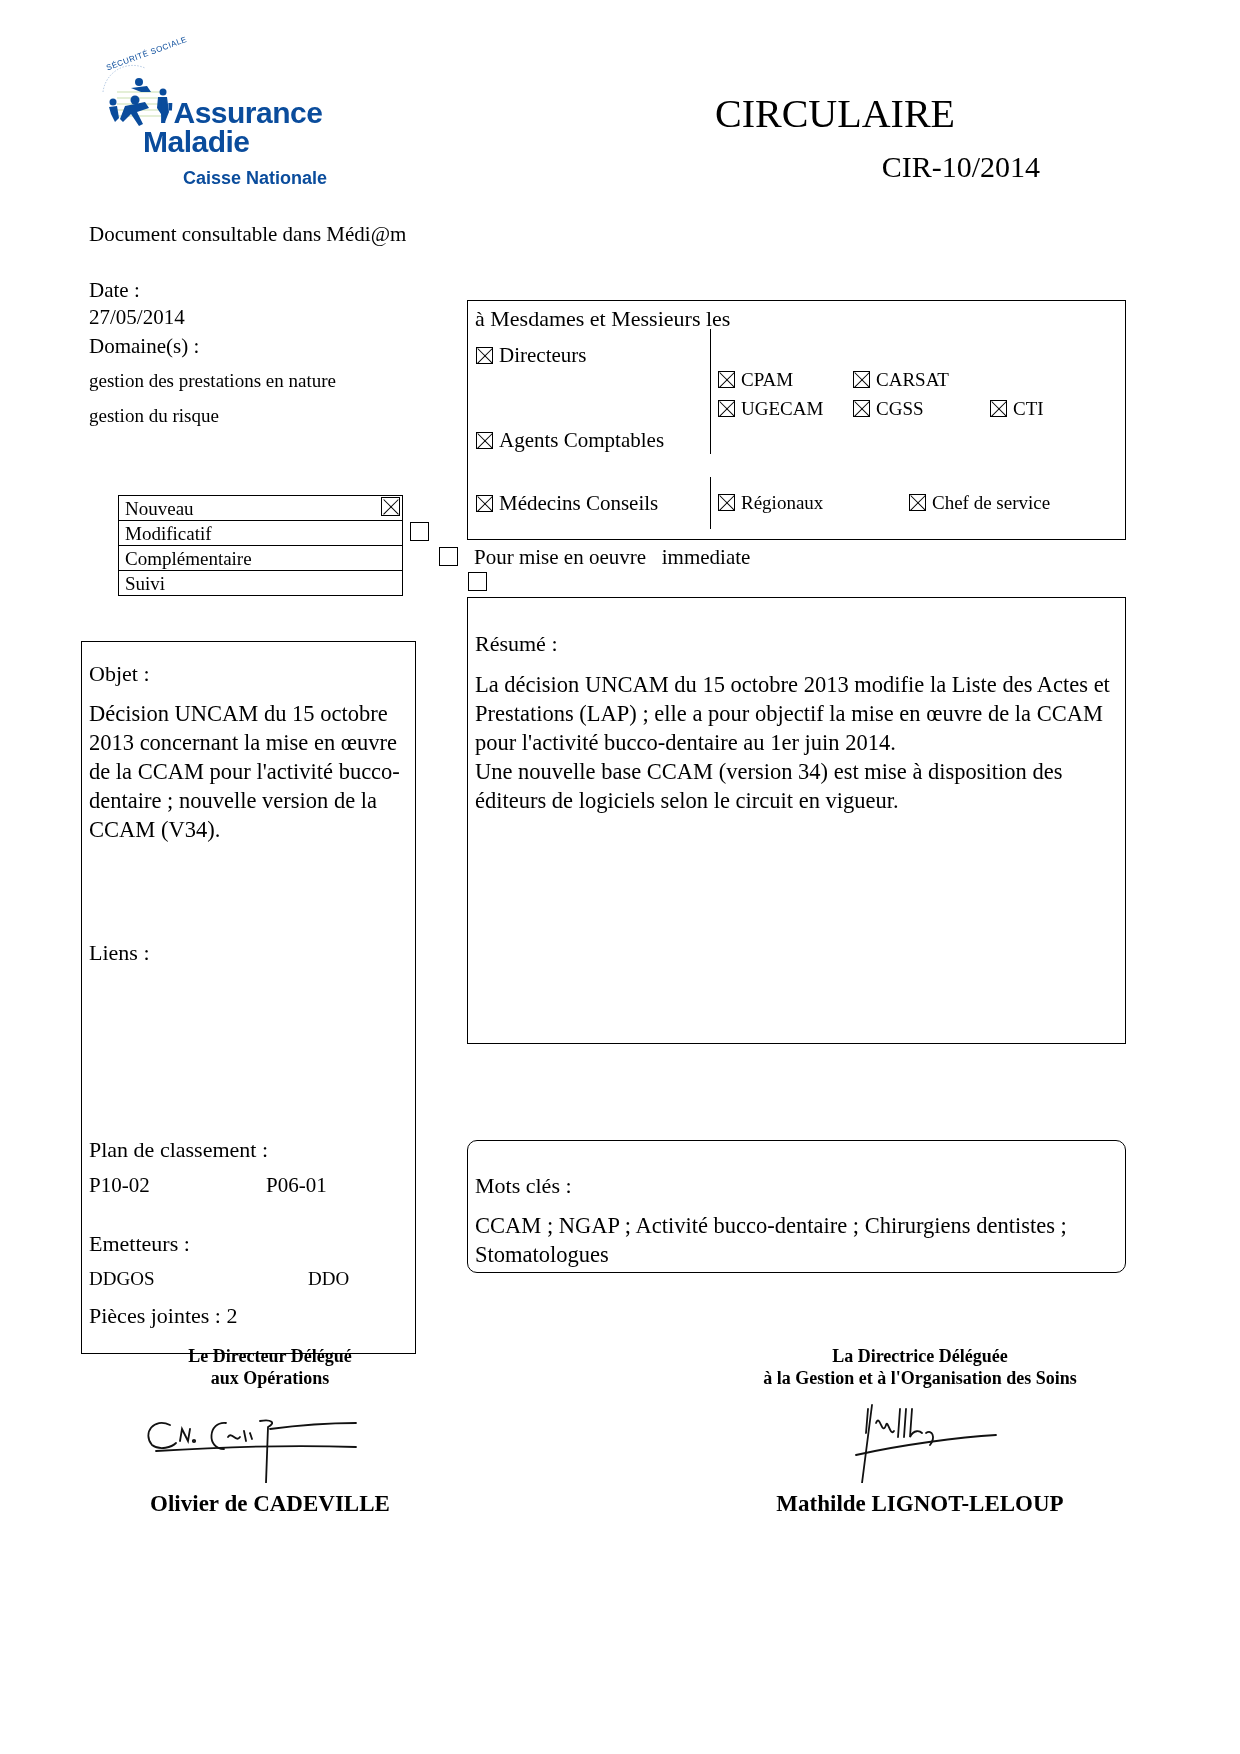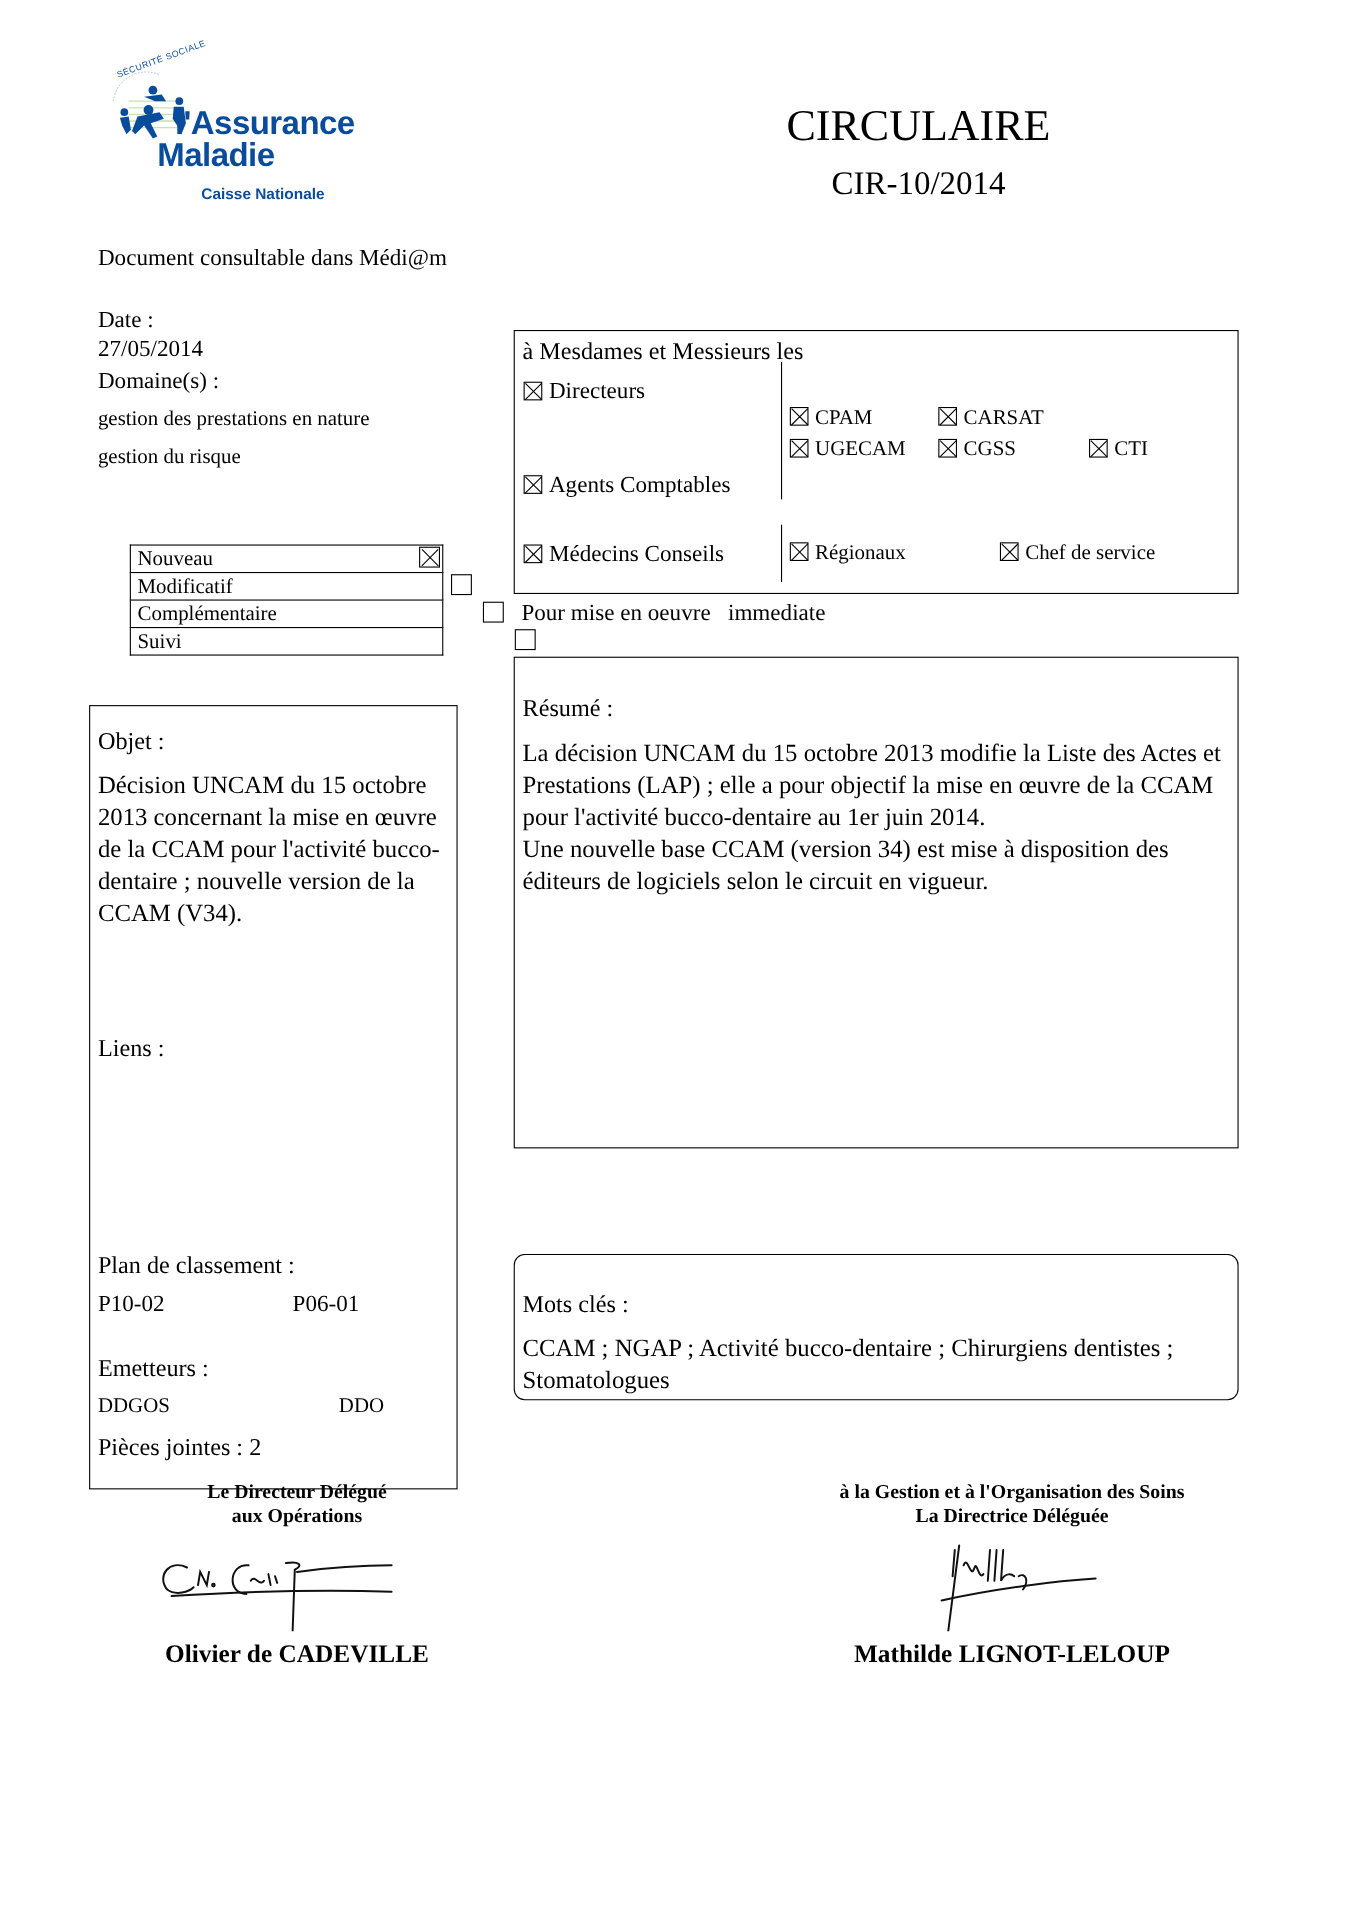--- a/index.html
+++ b/index.html
@@ -44,26 +44,26 @@
       <path d="M30,44 L50,40 L54,46 L42,50 L48,62 L44,64 L36,52 L28,60 L25,57 Z"></path>
       <circle cx="18" cy="40" r="3.5"></circle>
       <path d="M14,45 L22,44 L24,56 L20,60 L16,52 Z"></path>
       <circle cx="68" cy="30" r="3.5"></circle>
       <path d="M63,35 L72,35 L74,50 L70,60 L66,52 L62,46 Z"></path>
     </g>
   </svg>
   <div class="abs" style="left:10px; top:2px; font-family:'Liberation Sans',sans-serif; font-size:8px; color:#0a4c9c; letter-spacing:0.5px; transform:rotate(-20deg); transform-origin:left top;">SÉCURITÉ SOCIALE</div>
   <div class="abs logo-text" style="left:64px; top:36px; font-size:30px; line-height:30px; letter-spacing:-0.5px;">l'Assurance</div>
   <div class="abs logo-text" style="left:48px; top:65px; font-size:30px; line-height:30px; letter-spacing:-0.5px;">Maladie</div>
-  <div class="abs logo-text" style="left:88px; top:106px; font-size:14px;">Caisse Nationale</div>
+  <div class="abs logo-text" style="left:88px; top:106px; font-size:18px;">Caisse Nationale</div>
 </div>
 
 
 <div class="abs b" style="left:630px; top:90px; width:410px; text-align:center; font-size:40px; line-height:48px;">CIRCULAIRE</div>
-<div class="abs b" style="left:630px; top:150px; width:410px; text-align:center; font-size:30px;">CIR-10/2014</div>
+<div class="abs b" style="left:630px; top:150px; width:410px; text-align:right; font-size:30px;">CIR-10/2014</div>
 
 <div class="abs t21" style="left:89px; top:222px;">Document consultable dans Médi@m</div>
 
 
 <div class="abs t21 b" style="left:89px; top:278px;">Date :</div>
 <div class="abs t21" style="left:89px; top:305px;">27/05/2014</div>
 <div class="abs t21 b" style="left:89px; top:334px;">Domaine(s) :</div>
 <div class="abs t19" style="left:89px; top:370px;">gestion des prestations en nature</div>
 <div class="abs t19" style="left:89px; top:405px;">gestion du risque</div>
 
@@ -164,22 +164,22 @@
       <path d="M130,40 L132,46"></path>
       <path d="M140,28 C152,26 156,30 148,34 L146,90"></path>
       <path d="M36,58 C100,54 180,52 236,54"></path>
       <path d="M150,36 C180,32 210,30 236,30"></path>
     </g>
   </svg>
   <div class="sig-name" style="margin-top:8px;">Olivier de CADEVILLE</div>
 </div>
 
 <div class="abs" style="left:700px; top:1345px; width:440px;">
+  <div class="sig-title">La Directrice Déléguée</div>
   <div class="sig-title">à la Gestion et à l'Organisation des Soins</div>
-  <div class="sig-title">La Directrice Déléguée</div>
   <svg width="440" height="90" viewBox="0 0 440 90" style="display:block; margin-top:4px;">
     <g fill="none" stroke="#111" stroke-width="1.8" stroke-linecap="round">
       <path d="M168,16 L166,40"></path>
       <path d="M172,12 L162,90"></path>
       <path d="M176,30 C180,20 182,44 186,32 C188,26 190,44 194,38"></path>
       <path d="M200,16 L198,44"></path>
       <path d="M206,16 L204,44"></path>
       <path d="M212,16 L210,44 C214,36 220,38 222,40"></path>
       <path d="M226,40 C232,36 236,44 230,52"></path>
       <path d="M156,62 C200,52 260,44 296,42"></path>

